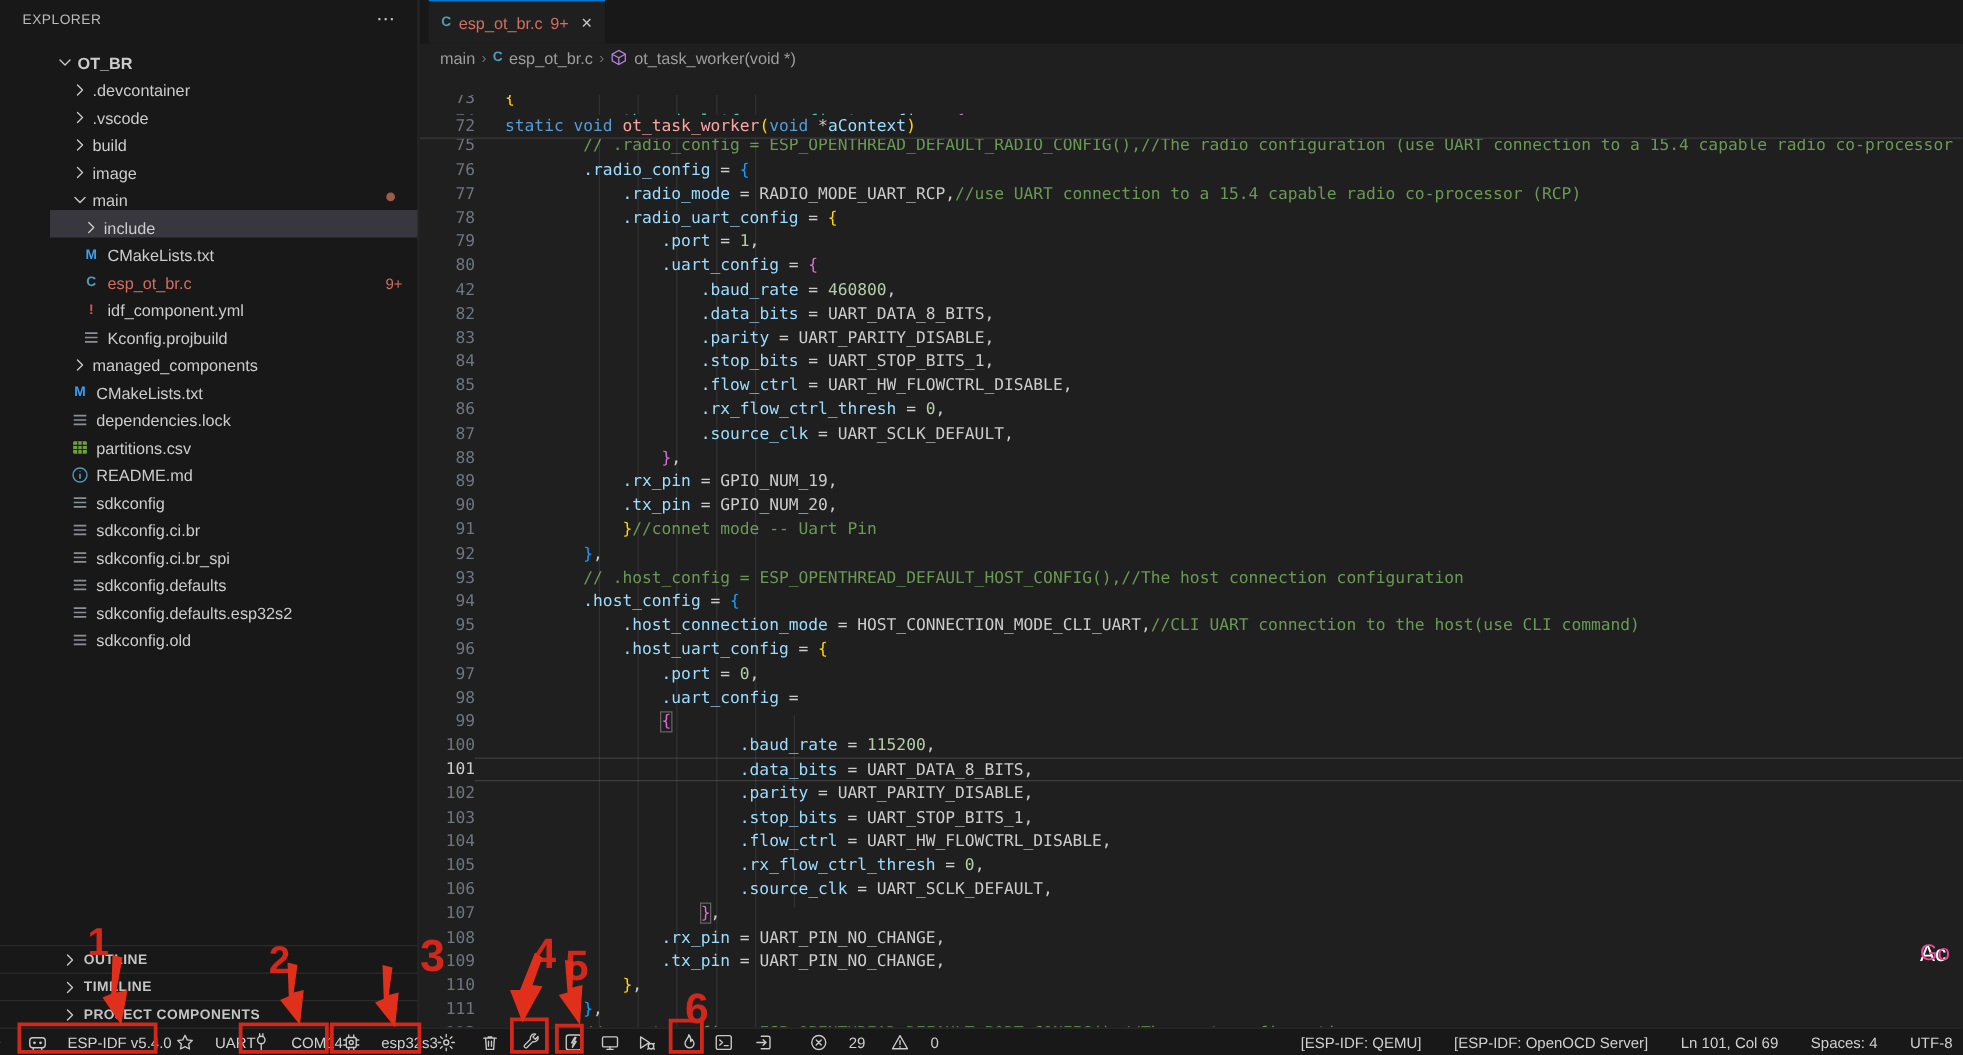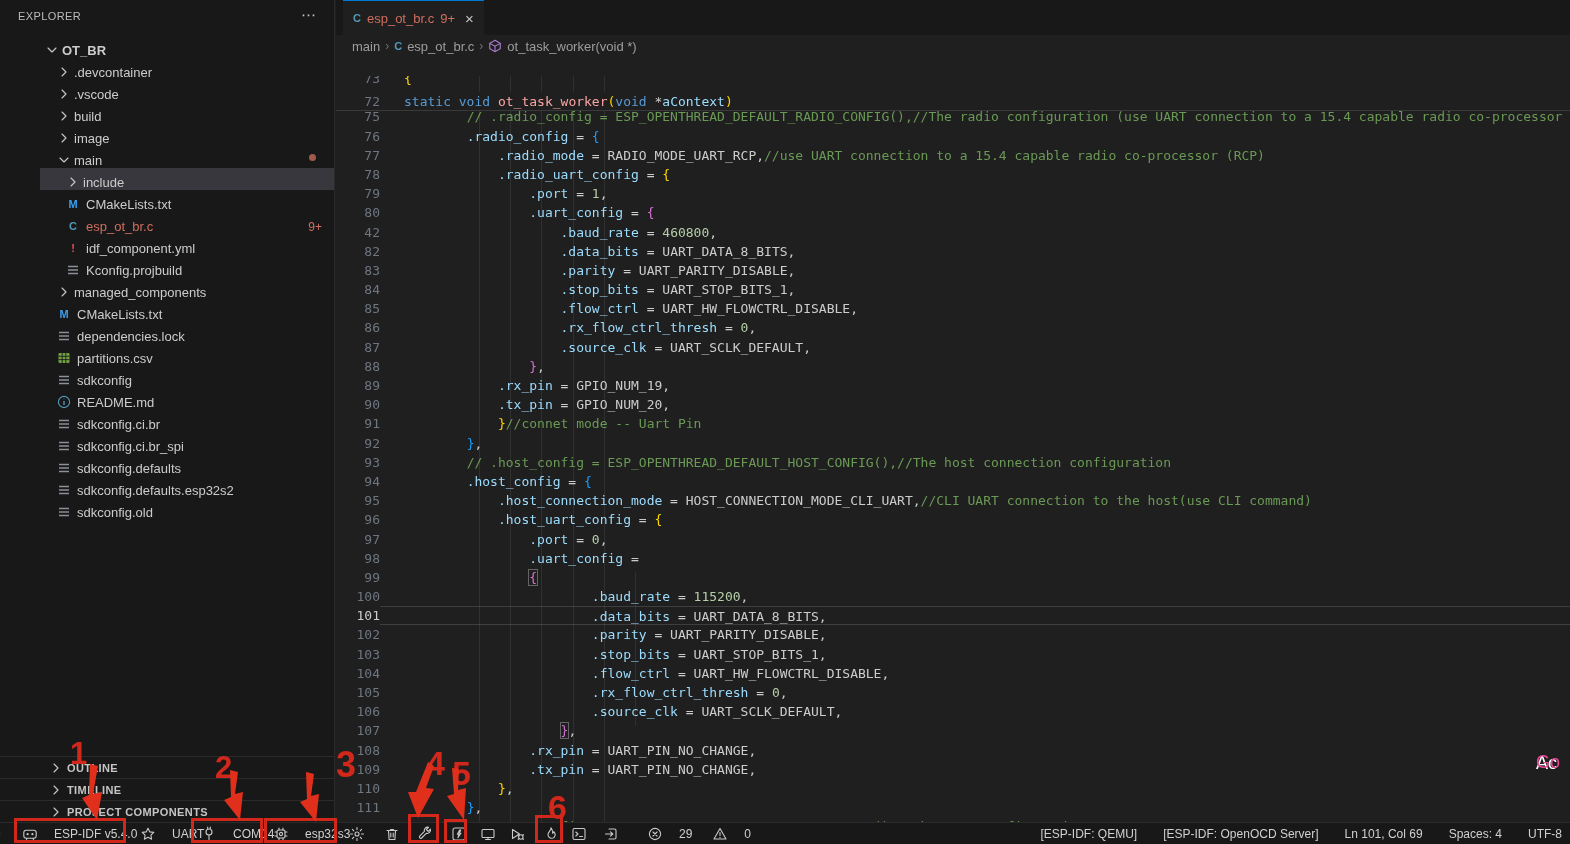--- a/index.html
+++ b/index.html
@@ -178,33 +178,33 @@
           <svg class="ic" width="16" height="16" viewBox="0 0 16 16">
             <rect x="2.5" y="3" width="11" height="10" rx="1" fill="#6f9f3f"></rect>
             <path d="M2.5 6.3h11M2.5 9.6h11M6.2 3v10M9.8 3v10" stroke="#1f1f1f" stroke-width=".9"></path>
           </svg>
         </span>
         <span>partitions.csv</span>
       </div>
       <div class="trow d1">
         <span class="ficon">
           <svg class="ic" width="16" height="16" viewBox="0 0 16 16">
-            <path d="M3 4.5h10M3 8h10M3 11.5h10" stroke="#8a8f98" stroke-width="1.3" fill="none"></path>
-          </svg>
-        </span>
-        <span>sdkconfig</span>
-      </div>
-      <div class="trow d1">
-        <span class="ficon">
-          <svg class="ic" width="16" height="16" viewBox="0 0 16 16">
             <circle cx="8" cy="8" r="5.6" fill="none" stroke="#519aba" stroke-width="1.1"></circle>
             <path d="M8 7v4M8 4.8v.4" stroke="#519aba" stroke-width="1.3"></path>
           </svg>
         </span>
         <span>README.md</span>
+      </div>
+      <div class="trow d1">
+        <span class="ficon">
+          <svg class="ic" width="16" height="16" viewBox="0 0 16 16">
+            <path d="M3 4.5h10M3 8h10M3 11.5h10" stroke="#8a8f98" stroke-width="1.3" fill="none"></path>
+          </svg>
+        </span>
+        <span>sdkconfig</span>
       </div>
       <div class="trow d1">
         <span class="ficon">
           <svg class="ic" width="16" height="16" viewBox="0 0 16 16">
             <path d="M3 4.5h10M3 8h10M3 11.5h10" stroke="#8a8f98" stroke-width="1.3" fill="none"></path>
           </svg>
         </span>
         <span>sdkconfig.ci.br</span>
       </div>
       <div class="trow d1">

